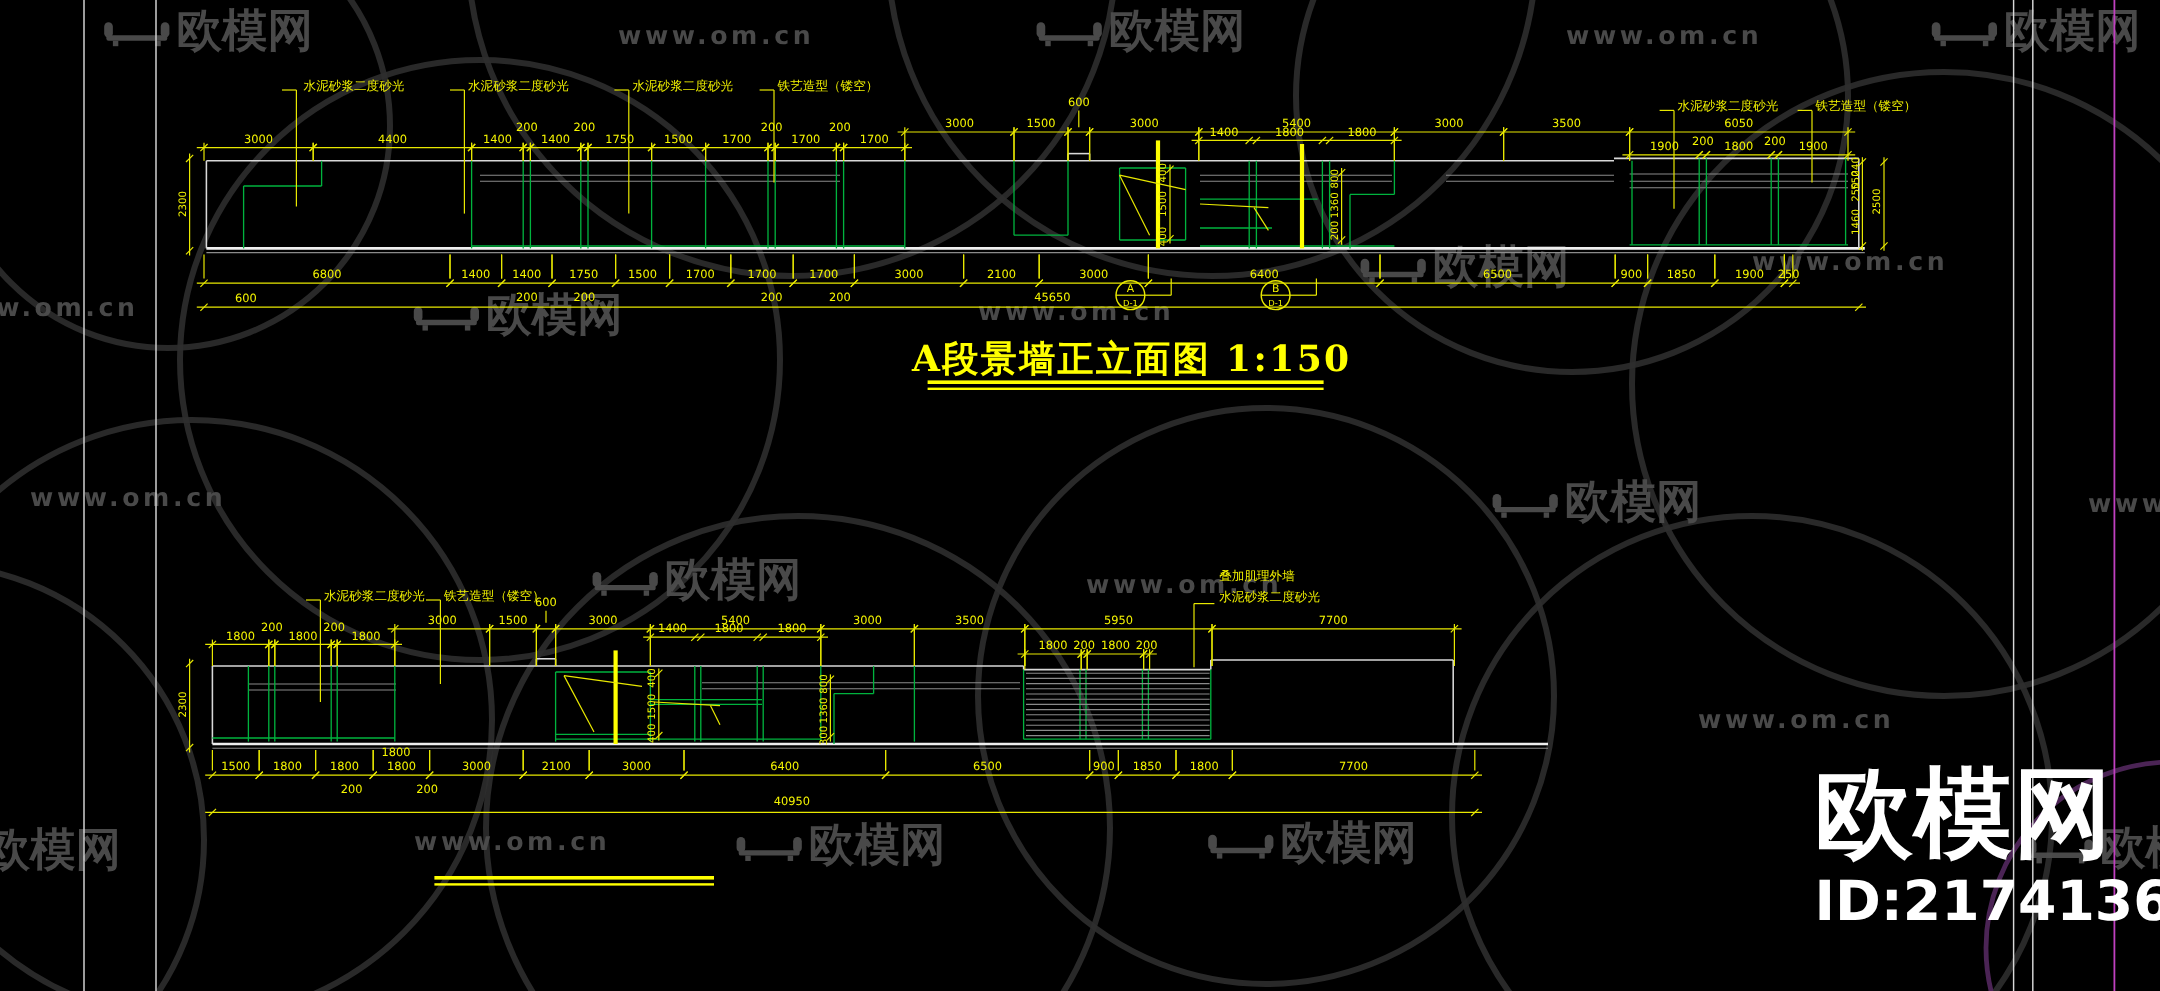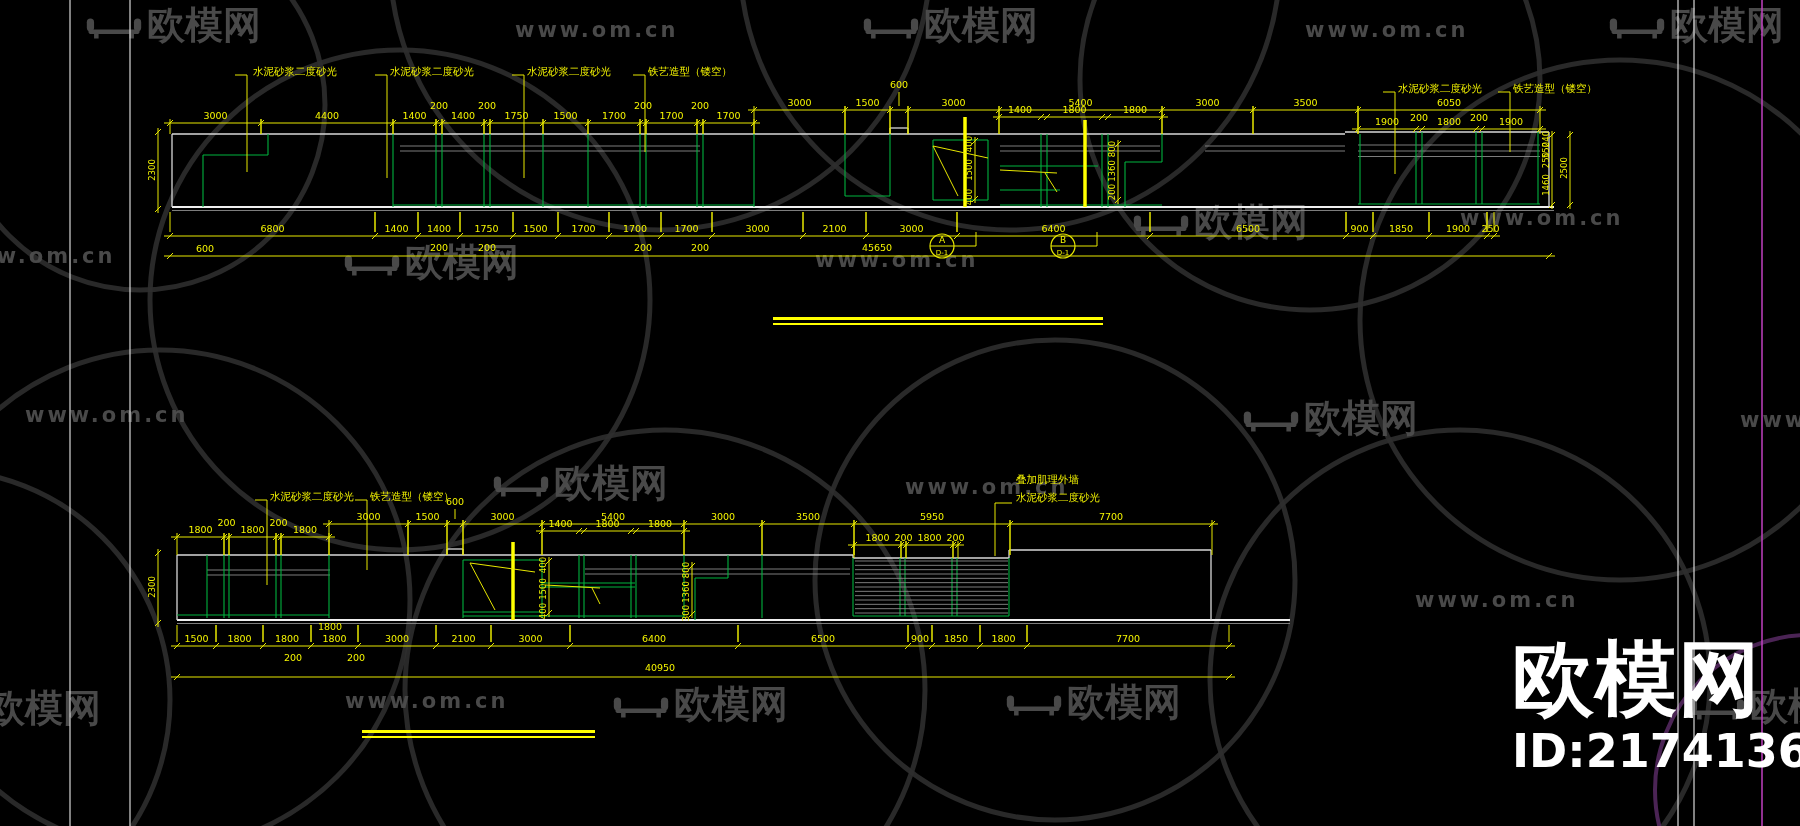--- a/index.html
+++ b/index.html
@@ -696,20 +696,21 @@
       <text x="293" y="661" fill="#f5f500" font-size="9.5" text-anchor="middle" font-family="&quot;DejaVu Sans&quot;,sans-serif">200</text>
       <text x="356" y="661" fill="#f5f500" font-size="9.5" text-anchor="middle" font-family="&quot;DejaVu Sans&quot;,sans-serif">200</text>
       <text x="330" y="630" fill="#f5f500" font-size="9.5" text-anchor="middle" font-family="&quot;DejaVu Sans&quot;,sans-serif">1800</text>
       <line x1="70" y1="0" x2="70" y2="826" stroke="#d8d8d8" stroke-width="1.2"></line>
       <line x1="130" y1="0" x2="130" y2="826" stroke="#d8d8d8" stroke-width="1.2"></line>
       <line x1="1678" y1="0" x2="1678" y2="826" stroke="#d8d8d8" stroke-width="1.2"></line>
       <line x1="1694" y1="0" x2="1694" y2="826" stroke="#d8d8d8" stroke-width="1.2"></line>
       <line x1="1762" y1="0" x2="1762" y2="826" stroke="#c040c0" stroke-width="1.5"></line>
     </svg>
 
+  <div class="title" id="titleA">A段景墙正立面图 1:150</div>
   <div class="ul" id="ulA1"></div>
   <div class="ul" id="ulA2"></div>
 
   <div class="ul" id="ulB1"></div>
   <div class="ul" id="ulB2"></div>
 
   <div class="logo">
     <div class="brand">欧模网</div>
     <div class="lid">ID:2174136</div>
   </div>

